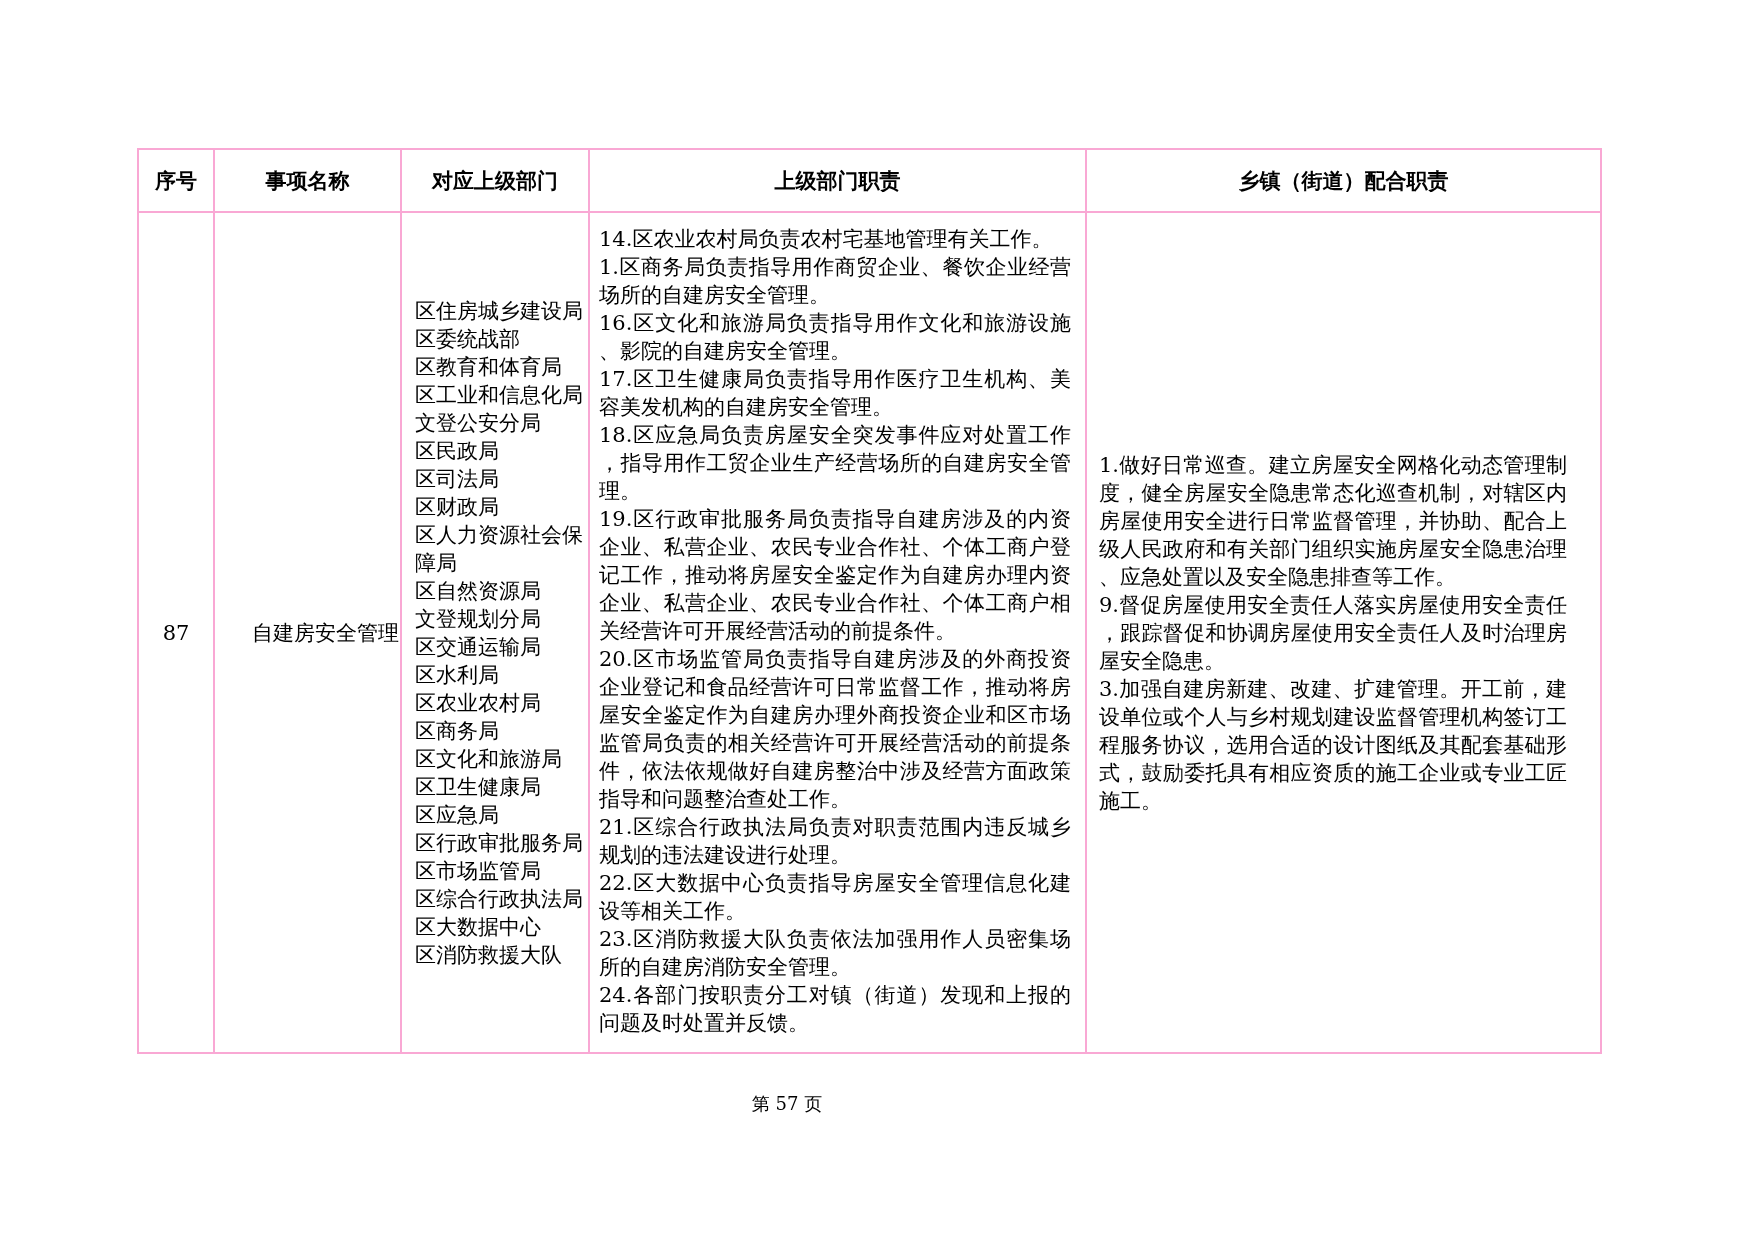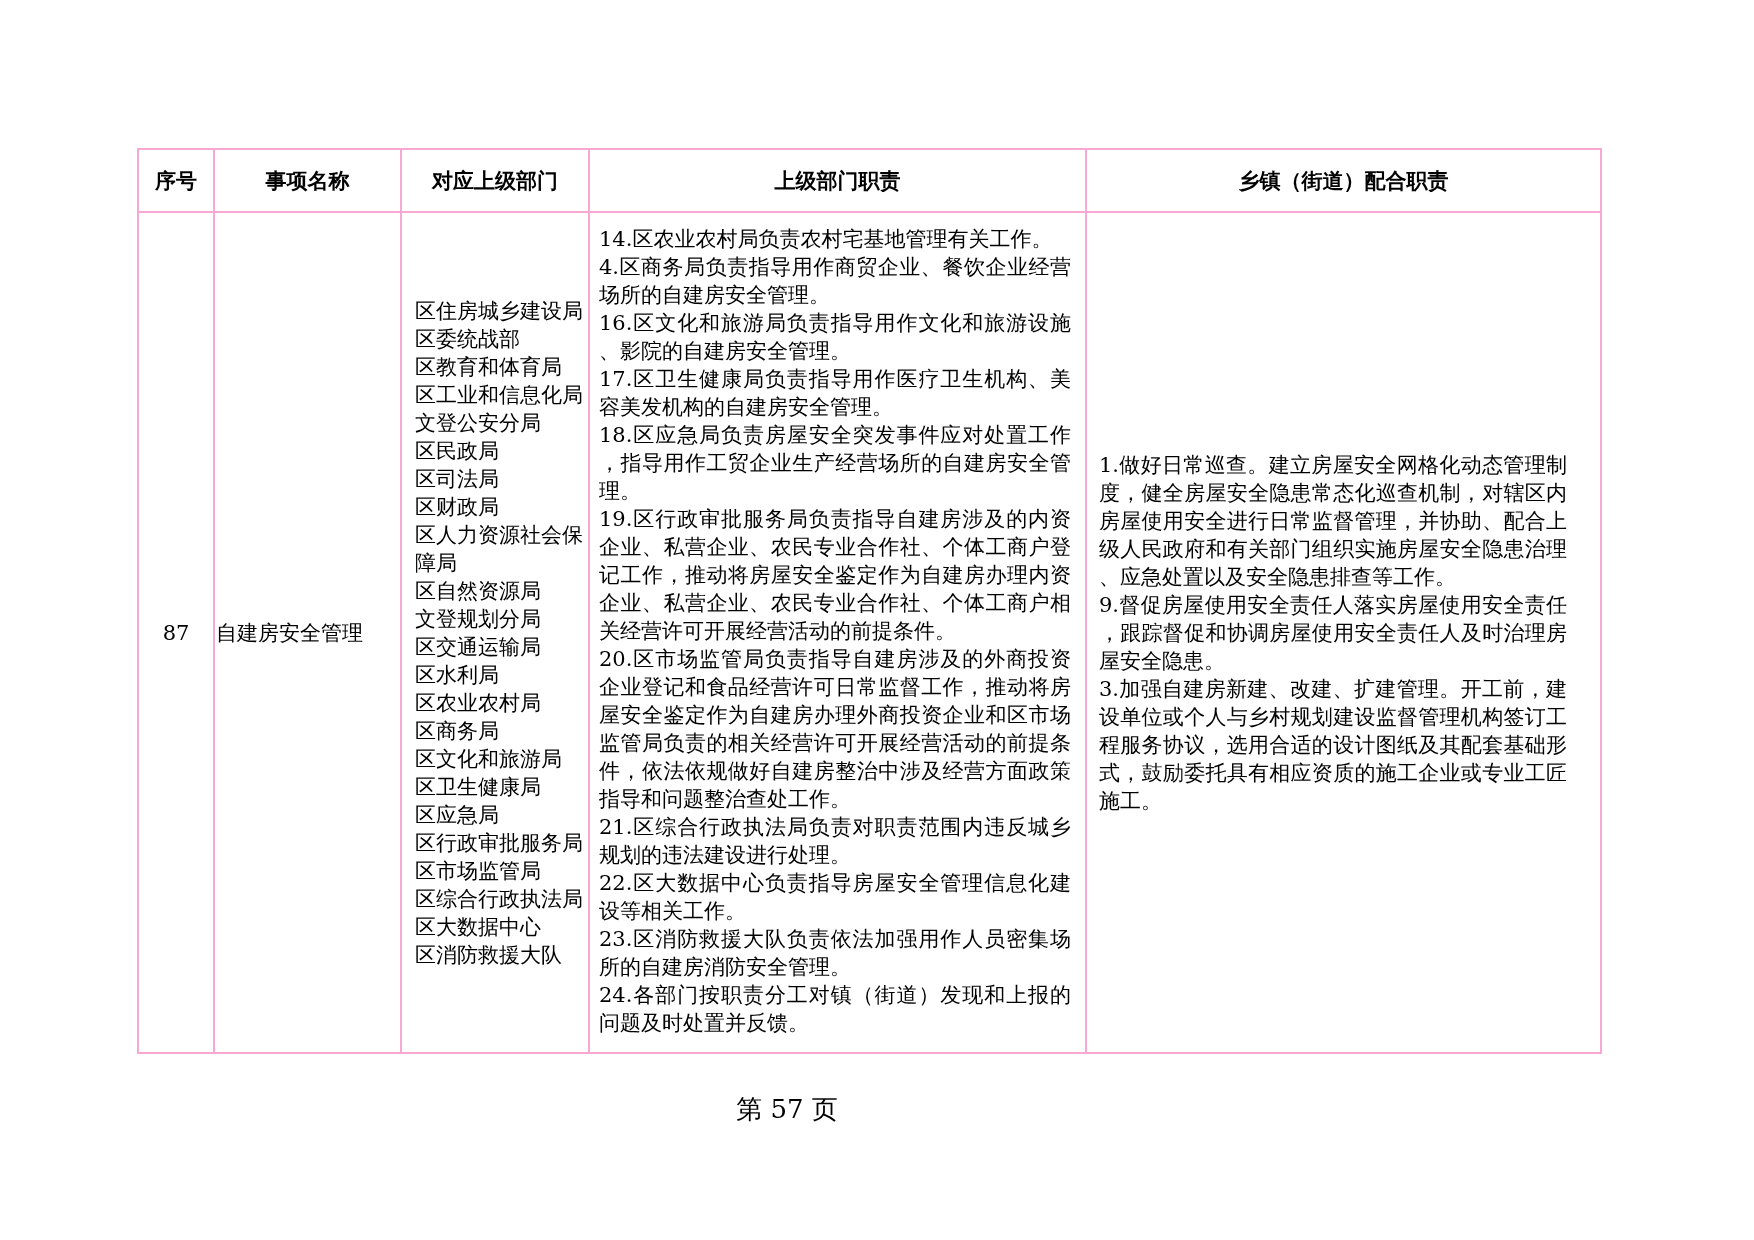--- a/index.html
+++ b/index.html
@@ -46,21 +46,21 @@
   .doc-table td {
     font-size: 21px;
     line-height: 28px;
     background: #ffffff;
   }
   .cell-serial {
     text-align: center;
     vertical-align: middle;
   }
   .cell-name {
-    text-align: left;
+    text-align: right;
     vertical-align: middle;
   }
   .cell-depts {
     vertical-align: middle;
     padding: 0 4px 0 13px;
   }
   .dept-item {
     line-break: anywhere;
     text-align: left;
   }
@@ -80,21 +80,21 @@
   .coop-item {
     text-align: justify;
     line-break: anywhere;
   }
   .footer {
     position: absolute;
     top: 1092px;
     left: 0;
     width: 1574px;
     text-align: center;
-    font-size: 26px;
+    font-size: 18px;
     font-family: "DejaVu Serif", "Liberation Serif", serif;
     color: #000000;
   }
 </style>
 </head>
 <body>
 
 <div class="page">
 
   <table class="doc-table">
@@ -141,21 +141,21 @@
               <div class="dept-item">区行政审批服务局</div>
               <div class="dept-item">区市场监管局</div>
               <div class="dept-item">区综合行政执法局</div>
               <div class="dept-item">区大数据中心</div>
               <div class="dept-item">区消防救援大队</div>
             </div>
         </td>
         <td class="cell-duties">
           <div class="duty-list">
               <div class="duty-item">14.区农业农村局负责农村宅基地管理有关工作。</div>
-              <div class="duty-item">4.区商务局负责指导用作商贸企业、餐饮企业经营场所的自建房安全管理。</div>
+              <div class="duty-item">1.区商务局负责指导用作商贸企业、餐饮企业经营场所的自建房安全管理。</div>
               <div class="duty-item">16.区文化和旅游局负责指导用作文化和旅游设施、影院的自建房安全管理。</div>
               <div class="duty-item">17.区卫生健康局负责指导用作医疗卫生机构、美容美发机构的自建房安全管理。</div>
               <div class="duty-item">18.区应急局负责房屋安全突发事件应对处置工作，指导用作工贸企业生产经营场所的自建房安全管理。</div>
               <div class="duty-item">19.区行政审批服务局负责指导自建房涉及的内资企业、私营企业、农民专业合作社、个体工商户登记工作，推动将房屋安全鉴定作为自建房办理内资企业、私营企业、农民专业合作社、个体工商户相关经营许可开展经营活动的前提条件。</div>
               <div class="duty-item">20.区市场监管局负责指导自建房涉及的外商投资企业登记和食品经营许可日常监督工作，推动将房屋安全鉴定作为自建房办理外商投资企业和区市场监管局负责的相关经营许可开展经营活动的前提条件，依法依规做好自建房整治中涉及经营方面政策指导和问题整治查处工作。</div>
               <div class="duty-item">21.区综合行政执法局负责对职责范围内违反城乡规划的违法建设进行处理。</div>
               <div class="duty-item">22.区大数据中心负责指导房屋安全管理信息化建设等相关工作。</div>
               <div class="duty-item">23.区消防救援大队负责依法加强用作人员密集场所的自建房消防安全管理。</div>
               <div class="duty-item">24.各部门按职责分工对镇（街道）发现和上报的问题及时处置并反馈。</div>
             </div>

